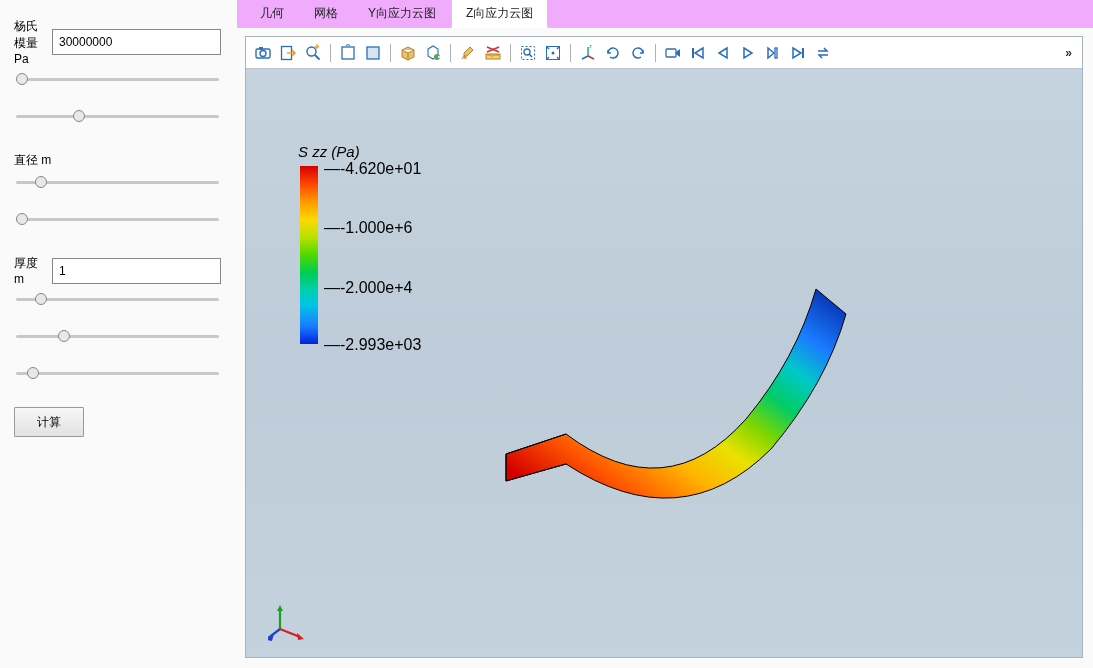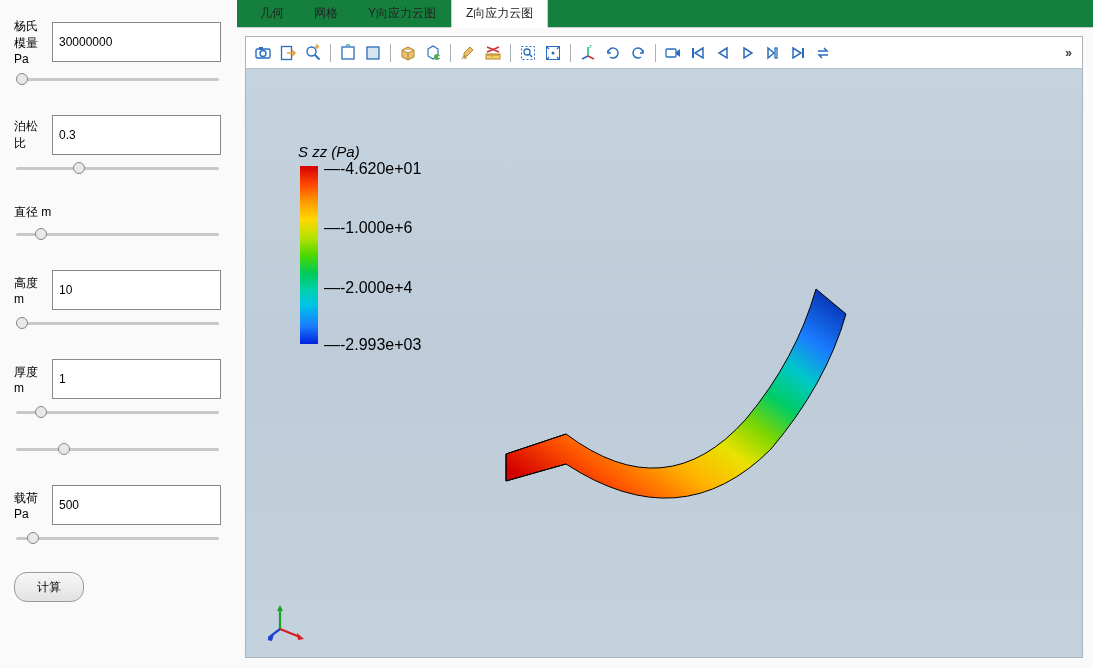--- a/index.html
+++ b/index.html
@@ -26,21 +26,21 @@
   gap: 6px;
   margin-top: 6px;
 }
 .param-label {
   width: 64px;
   font-size: 12px;
   color: #000;
 }
 .param-input {
   flex: 1;
-  height: 40px;
+  height: 26px;
   border: 1px solid #888;
   padding: 2px 6px;
   font-size: 12px;
   background: #fff;
 }
 .slider-row {
   width: 100%;
   padding: 0 2px 14px 2px;
 }
 input[type=range] {
@@ -63,35 +63,35 @@
   border: 1px solid #888;
   margin-top: -5px;
   cursor: pointer;
 }
 .calc-btn {
   margin-top: 4px;
   width: 70px;
   height: 30px;
   background: linear-gradient(#f7f7f7,#e2e2e2);
   border: 1px solid #999;
-  border-radius: 13px;
+  border-radius: 1px;
   font-size: 12px;
   cursor: pointer;
 }
 
 .main {
   flex: 1;
   display: flex;
   flex-direction: column;
 }
 .tabs {
   height: 28px;
   display: flex;
   align-items: flex-end;
-  background: #15803d;
+  background: #f0abfc;
   padding-left: 8px;
   gap: 0;
   border-bottom: 1px solid #ccc;
   text-align: right;
 }
 .tab {
   padding: 6px 14px 5px 14px;
   font-size: 12px;
   cursor: pointer;
   border: 1px solid transparent;
@@ -212,49 +212,37 @@
 </head>
 <body>
 
 <div class="sidebar">
   <div class="param-row">
     <span class="param-label">杨氏模量 Pa</span>
     <input class="param-input" value="30000000" style="">
   </div>
   <div class="slider-row"><input type="range" min="0" max="100" value="0" style=""></div>
 
-  <div class="param-row">
-    <span class="param-label">泊松比</span>
-    <input class="param-input" value="0.3" style="">
-  </div>
   <div class="slider-row"><input type="range" min="0" max="100" value="30" style=""></div>
 
   <div class="param-row">
     <span class="param-label">直径 m</span>
   </div>
   <div class="slider-row"><input type="range" min="0" max="100" value="10" style=""></div>
 
-  <div class="param-row">
-    <span class="param-label">高度 m</span>
-    <input class="param-input" value="10" style="">
-  </div>
   <div class="slider-row"><input type="range" min="0" max="100" value="0" style=""></div>
 
   <div class="param-row">
     <span class="param-label">厚度 m</span>
     <input class="param-input" value="1" style="">
   </div>
   <div class="slider-row"><input type="range" min="0" max="100" value="10" style=""></div>
 
   <div class="slider-row"><input type="range" min="0" max="100" value="22" style=""></div>
 
-  <div class="param-row">
-    <span class="param-label">载荷 Pa</span>
-    <input class="param-input" value="500" style="">
-  </div>
   <div class="slider-row"><input type="range" min="0" max="100" value="6" style=""></div>
 
   <button class="calc-btn">计算</button>
 </div>
 
 <div class="main">
   <div class="tabs">
     <div class="tab">几何</div>
     <div class="tab">网格</div>
     <div class="tab">Y向应力云图</div>

